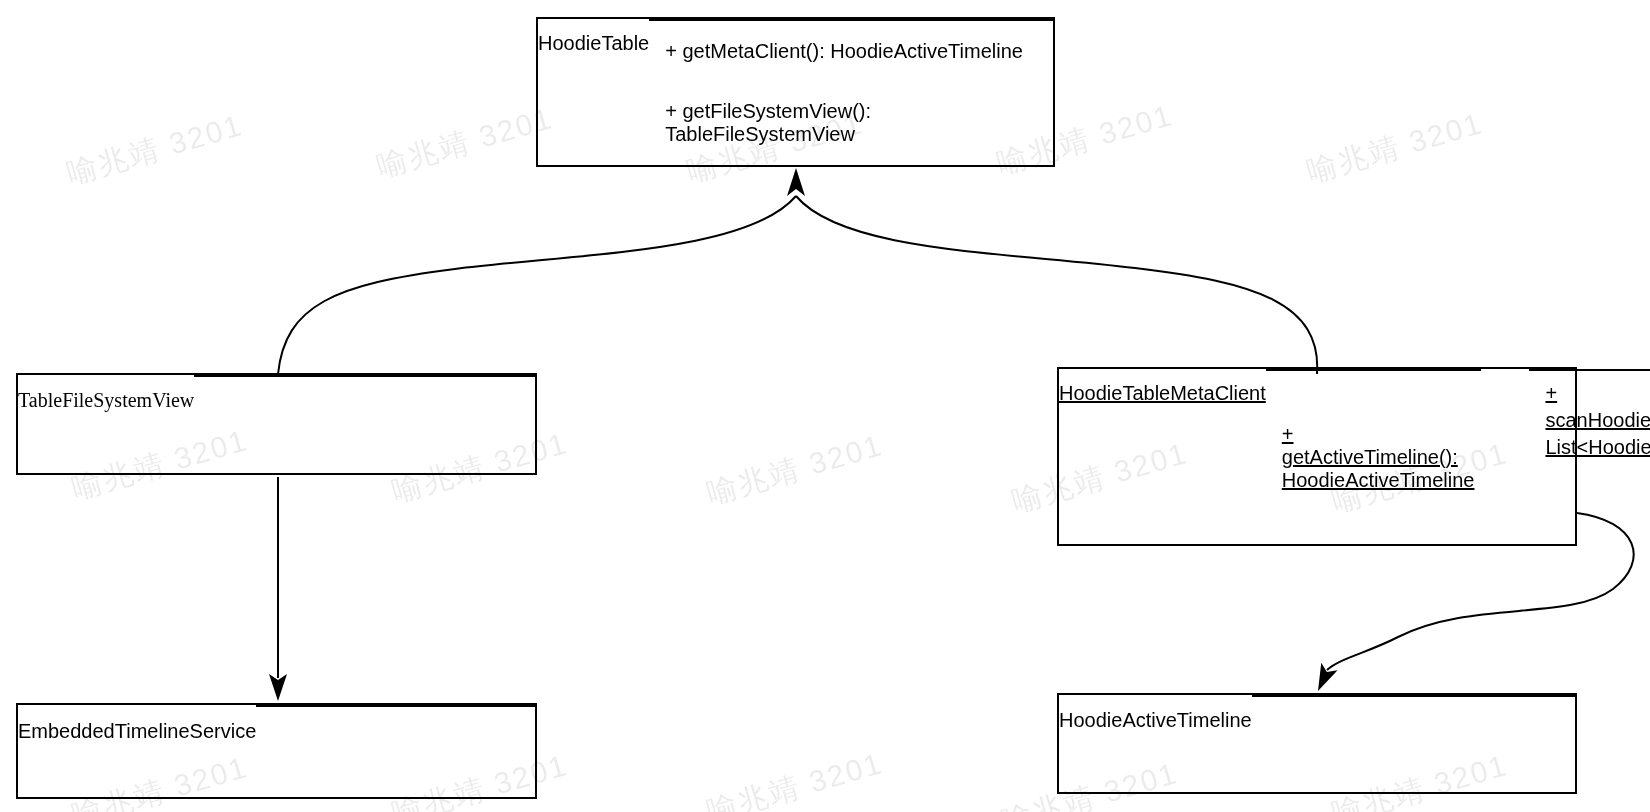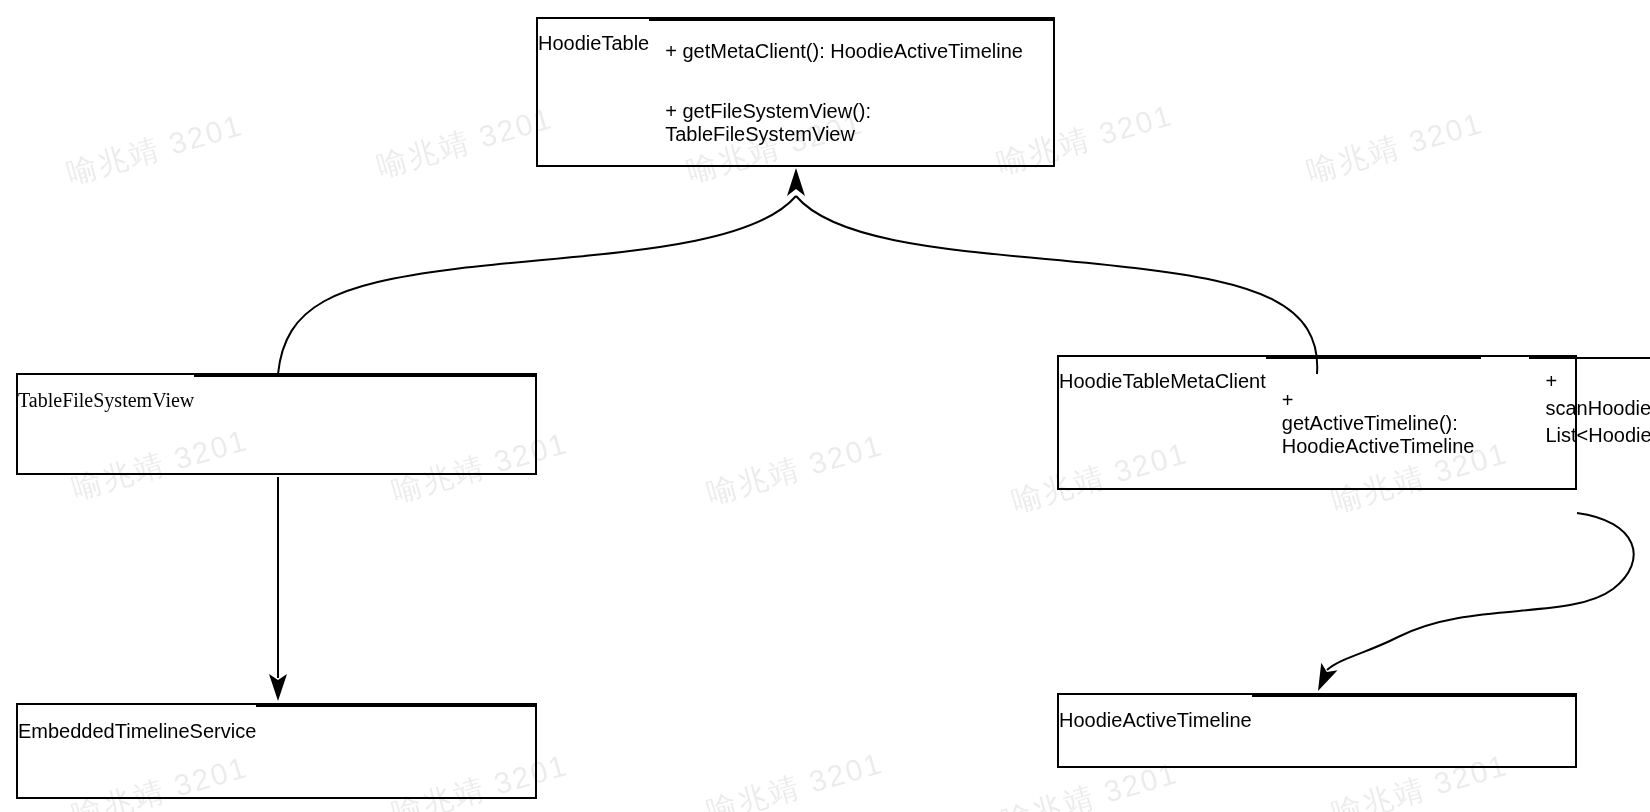--- a/index.html
+++ b/index.html
@@ -65,25 +65,25 @@
     line-height: 27px;
     margin-left: 48px;
   }
   .empty-compartment { flex: 1 1 auto; }
 
   
   #box-hoodie-table            { left: 536px;  top: 17px;  width: 519px; height: 150px; }
   #box-hoodie-table .class-title { height: 48px; }
   #box-table-file-system-view  { left: 16px;   top: 373px; width: 521px; height: 102px; }
   #box-table-file-system-view .class-title { height: 50px; font-family: Liberation Serif, serif; }
-  #box-hoodie-table-meta-client{ left: 1057px; top: 355px; width: 520px; height: 135px; }
+  #box-hoodie-table-meta-client{ left: 1057px; top: 367px; width: 520px; height: 179px; text-decoration: underline; }
   #box-hoodie-table-meta-client .class-title { height: 48px; }
   #box-embedded-timeline-service { left: 16px; top: 703px; width: 521px; height: 96px; }
   #box-embedded-timeline-service .class-title { height: 52px; border-radius: 22px; }
-  #box-hoodie-active-timeline  { left: 1057px; top: 693px; width: 520px; height: 75px; }
+  #box-hoodie-active-timeline  { left: 1057px; top: 693px; width: 520px; height: 101px; }
   #box-hoodie-active-timeline .class-title { height: 51px; }
 
   .watermark-layer {
     position: absolute;
     left: 0; top: 0;
     width: 1650px; height: 812px;
     z-index: 3;
     pointer-events: none;
   }
   .wm {

